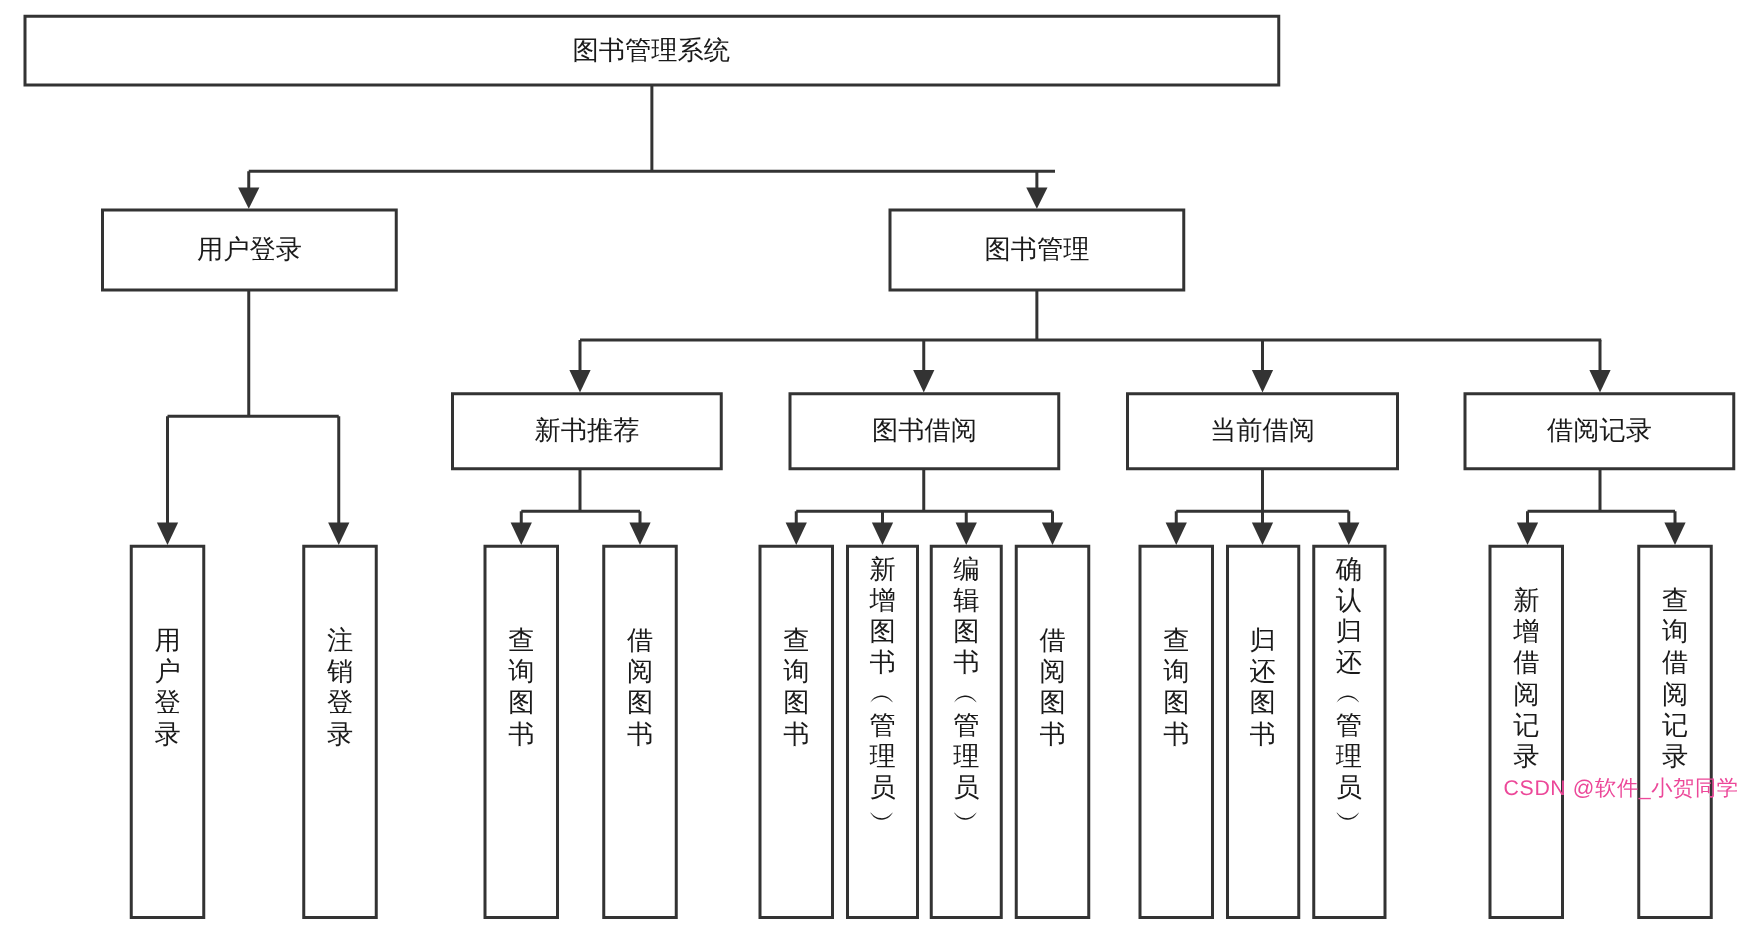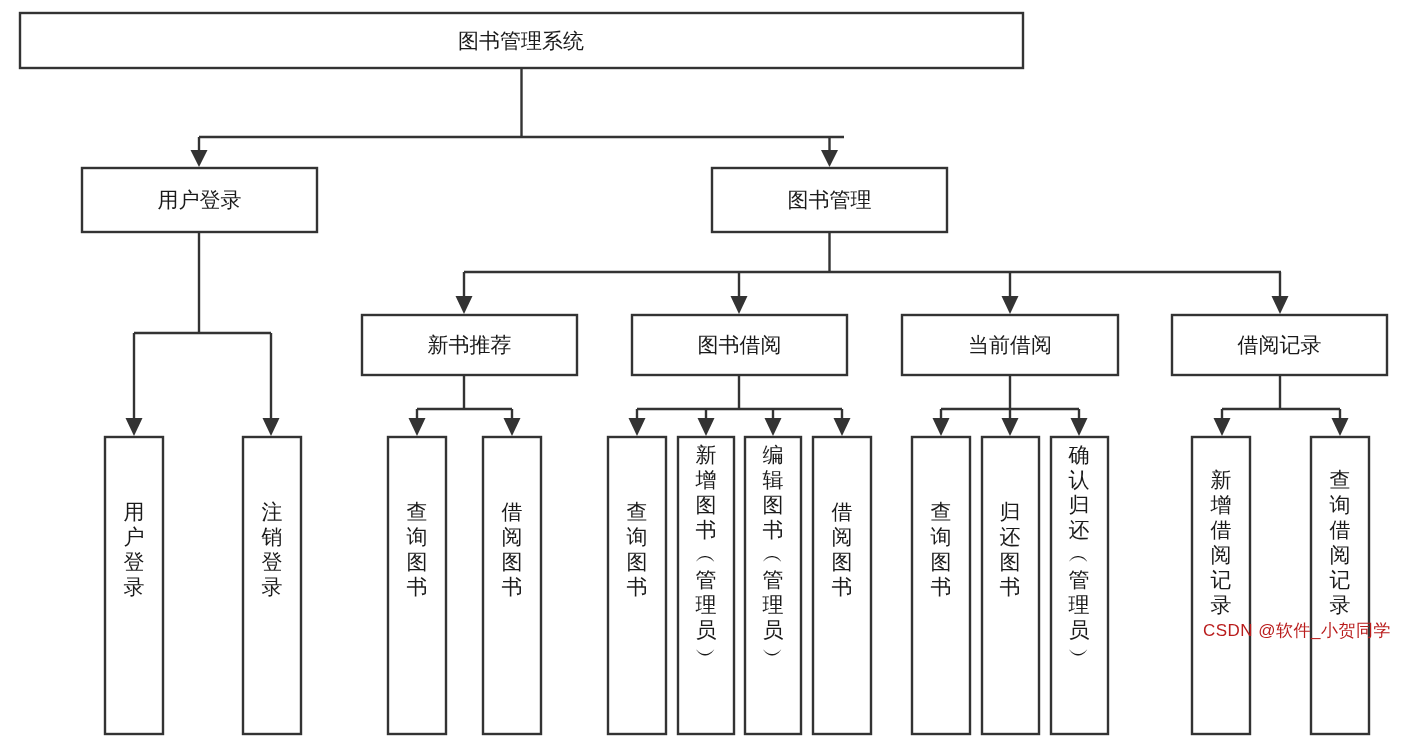--- a/index.html
+++ b/index.html
@@ -55,21 +55,21 @@
     font-family: "Liberation Sans", "DejaVu Sans", sans-serif;
     font-size: 21px;
     text-anchor: middle;
   }
   .watermark-text {
     position: absolute;
     right: 14px;
     bottom: 6px;
     font-family: "Liberation Sans", "DejaVu Sans", sans-serif;
     font-size: 17px;
-    color: #b91c1c;
+    color: #ec4899;
     letter-spacing: 0.5px;
     white-space: nowrap;
     user-select: none;
   }
 </style>
 </head>
 <body>
 
 <div id="diagram-root">
 

